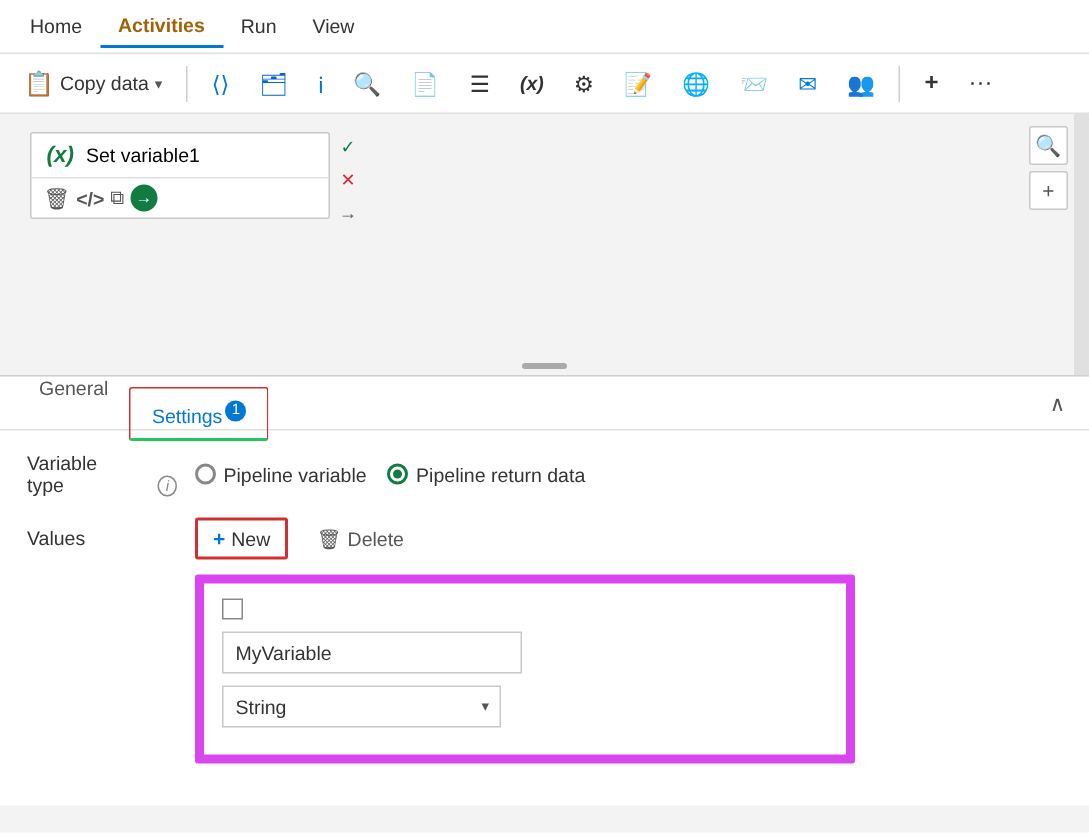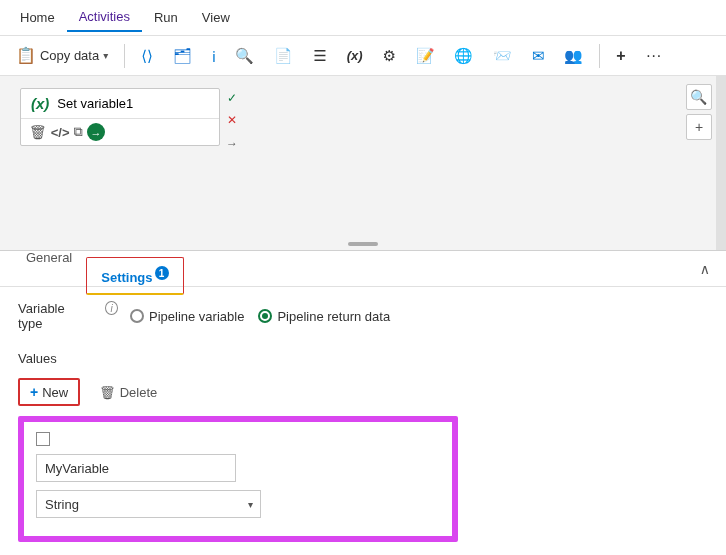--- a/index.html
+++ b/index.html
@@ -14,23 +14,23 @@
       height: 36px;
       padding: 0 8px;
     }
     .menu-item {
       padding: 6px 12px;
       cursor: pointer;
       color: #333;
       font-size: 13px;
     }
     .menu-item.active {
-      color: #4c1d95;
+      color: #a16207;
       border-bottom: 2px solid #0078d4;
-      font-weight: 400;
+      font-weight: 700;
     }
 
     
     .toolbar {
       display: flex;
       align-items: center;
       background: #fff;
       border-bottom: 1px solid #e0e0e0;
       height: 40px;
       padding: 0 8px;
@@ -179,22 +179,22 @@
     .tabs-left { display: flex; gap: 0; }
     .tab {
       padding: 8px 14px;
       cursor: pointer;
       color: #555;
       font-size: 13px;
       border-bottom: 2px solid transparent;
     }
     .tab.active {
       color: #0078d4;
-      border-bottom: 2px solid #eab308;
-      font-weight: 700;
+      border-bottom: 2px solid #22c55e;
+      font-weight: 400;
       margin-top: 15px;
     }
     .tab-badge {
       display: inline-flex;
       align-items: center;
       justify-content: center;
       background: #0078d4;
       color: #fff;
       border-radius: 50%;
       width: 14px;
@@ -217,21 +217,21 @@
       display: flex;
       align-items: center;
       margin-bottom: 14px;
       gap: 12px;
     }
     .prop-label {
       width: 100px;
       color: #333;
       font-size: 13px;
       display: flex;
-      align-items: flex-start;
+      align-items: flex-end;
       gap: 20px;
     }
     .prop-label .info-icon {
       display: inline-flex;
       align-items: center;
       justify-content: center;
       width: 14px;
       height: 14px;
       border-radius: 50%;
       border: 1px solid #888;
@@ -270,21 +270,20 @@
       background: #107c41;
     }
     .radio-label { font-size: 13px; color: #333; }
 
     
     .values-row {
       display: flex;
       align-items: flex-start;
       margin-bottom: 14px;
       gap: 12px;
-      flex-direction: column;
     }
     .values-label {
       width: 100px;
       color: #333;
       font-size: 13px;
       padding-top: 6px;
     }
     .values-controls { display: flex; flex-direction: column; gap: 10px; }
     .values-actions { display: flex; align-items: center; gap: 8px; }
     .action-btn {
@@ -334,21 +333,21 @@
       height: 28px;
       border: 1px solid #c8c8c8;
       padding: 4px 8px;
       font-size: 13px;
       color: #333;
       margin-bottom: 8px;
       outline: none;
     }
     .table-select-wrapper {
       position: relative;
-      width: 225px;
+      width: 186px;
       margin-bottom: 8px;
     }
     .table-select {
       width: 100%;
       height: 28px;
       border: 1px solid #c8c8c8;
       padding: 4px 8px;
       font-size: 13px;
       color: #333;
       appearance: none;

